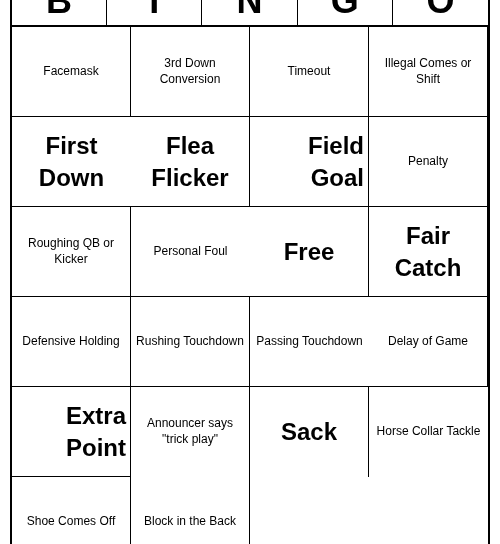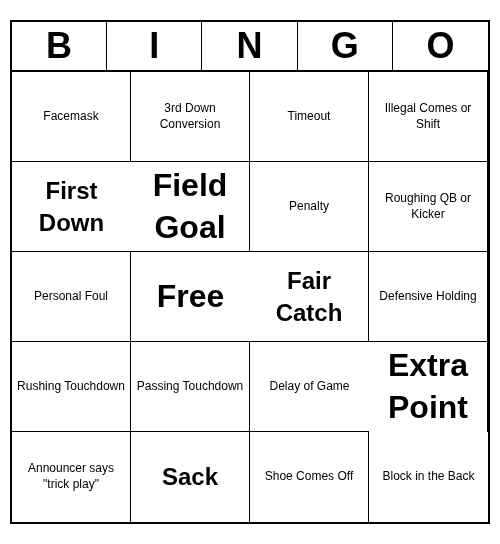--- a/index.html
+++ b/index.html
@@ -44,48 +44,50 @@
       justify-content: center;
       text-align: center;
       padding: 4px;
       height: 90px;
       font-size: 12px;
       line-height: 1.3;
     }
     .cell:nth-child(5n) { border-right: none; }
     .cell:nth-last-child(-n+5) { border-bottom: none; }
     .cell.large { font-size: 24px; font-weight: bold; }
-    .cell.xlarge { font-size: 32px; font-weight: bold; }
+    .cell.xlarge { font-size: 24px; font-weight: bold; text-align: right; }
   </style>
 </head>
 <body>
 
 <div class="bingo-card">
   <div class="bingo-header">
   <div class="bingo-letter">B</div>
       <div class="bingo-letter">I</div>
       <div class="bingo-letter">N</div>
       <div class="bingo-letter">G</div>
       <div class="bingo-letter">O</div>
     </div>
   <div class="bingo-grid">
   <div class="cell">Facemask</div>
       <div class="cell">3rd Down Conversion</div>
       <div class="cell">Timeout</div>
       <div class="cell">Illegal Comes or Shift</div>
       <div class="cell large">First Down</div>
+      <div class="cell large">Flea Flicker</div>
       <div class="cell xlarge">Field Goal</div>
       <div class="cell">Penalty</div>
       <div class="cell">Roughing QB or Kicker</div>
       <div class="cell">Personal Foul</div>
       <div class="cell xlarge">Free</div>
       <div class="cell large">Fair Catch</div>
       <div class="cell">Defensive Holding</div>
       <div class="cell">Rushing Touchdown</div>
       <div class="cell">Passing Touchdown</div>
       <div class="cell">Delay of Game</div>
       <div class="cell xlarge">Extra Point</div>
       <div class="cell">Announcer says "trick play"</div>
       <div class="cell large">Sack</div>
+      <div class="cell">Horse Collar Tackle</div>
       <div class="cell">Shoe Comes Off</div>
       <div class="cell">Block in the Back</div>
     </div>
 </div>
 
 </body></html>

